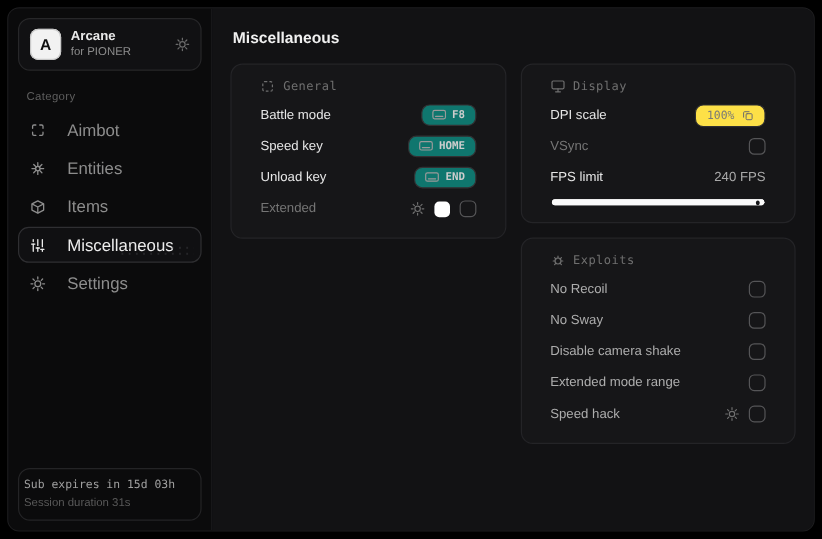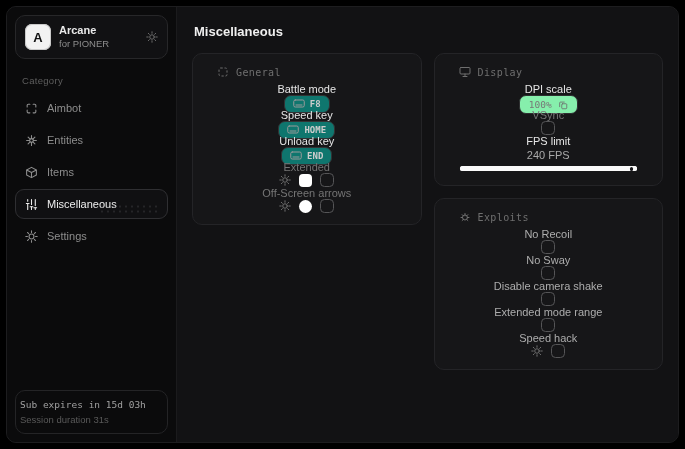--- a/index.html
+++ b/index.html
@@ -16,22 +16,22 @@
   .logo { width:26px; height:26px; background:#f2f2f2; border-radius:7px;
     display:flex; align-items:center; justify-content:center; color:#111;
     font-weight:bold; font-size:13px; box-shadow:inset 0 0 0 1px #c9c9c9; flex-shrink:0; }
   .brand-text { flex:1; line-height:1.25; }
   .brand-name { font-size:11px; font-weight:700; color:#e9e9e9; }
   .brand-sub { font-size:9.5px; color:#8d8d8d; }
   .brand-gear { color:#6b6b6b; display:flex; }
 
   .category { font-size:9.5px; color:#5e5e5e; margin:16px 7px 7px; letter-spacing:.3px; }
 
-  .nav-item { display:flex; align-items:center; gap:9px; height:30px; padding:0 9px;
-    border-radius:9px; color:#8d8d8d; font-size:11px; margin-bottom:2px; cursor:pointer;
+  .nav-item { display:flex; align-items:center; gap:18px; height:30px; padding:0 9px;
+    border-radius:9px; color:#8d8d8d; font-size:14px; margin-bottom:2px; cursor:pointer;
     border:1px solid transparent; position:relative; }
   .nav-item .nicon { display:flex; color:inherit; }
   .nav-item.selected { color:#ededed; border-color:#2f2f32; background:#101012; }
   .nav-item.selected::after { content:""; position:absolute; right:6px; bottom:4px;
     width:62px; height:10px; opacity:.5;
     background:radial-gradient(circle, #3a3a3e 1px, transparent 1.2px);
     background-size:6px 5px; }
 
   .side-spacer { flex:1; }
   .sub-card { border:1px solid #242426; border-radius:10px; padding:8px 4px; }
@@ -45,39 +45,39 @@
   .columns { display:flex; gap:12px; align-items:flex-start; }
   .col { flex:1; display:flex; flex-direction:column; gap:12px; min-width:0; }
 
   .panel { background:#161618; border:1px solid #242427; border-radius:10px;
     padding:9px 24px 11px; width:100%; }
   .panel-head { display:flex; align-items:center; gap:7px; color:#6f6f6f;
     font-family:"DejaVu Sans Mono", monospace; font-size:10px; letter-spacing:.4px;
     margin:3px 0 5px; }
   .panel-head .picon { display:flex; }
 
-  .row { display:flex; align-items:center; justify-content:space-between; height:26px;flex-direction:column; }
+  .row { display:flex; align-items:center; justify-content:space-between; height:26px; }
   .row-label { font-size:11px; font-weight:500; color:#e6e6e6; }
   .row-label.dim { color:#757575; font-weight:400; }
   .row-label.mid { color:#adadad; font-weight:400; }
   .controls { display:flex; align-items:center; gap:8px; }
 
   .keybadge { display:flex; align-items:flex-start; gap:5px; background:#0f766e;
     border:1px solid #323234; border-radius:7px; padding:3px 8px; cursor:pointer;
     font-family:"DejaVu Sans Mono", monospace; font-size:9px; color:#cdcdcd;font-weight:bold; }
   .keybadge .kicon { display:flex; color:#9a9a9a; }
 
   .checkbox { width:14px; height:14px; border:1.5px solid #555557; border-radius:4.5px;
     background:transparent; cursor:pointer; flex-shrink:0; }
   .swatch { width:13px; height:13px; background:#fff; cursor:pointer; flex-shrink:0; }
   .swatch.square { border-radius:4px; }
   .swatch.circle { border-radius:50%; }
   .row-gear { color:#6f6f6f; display:flex; cursor:pointer; }
 
-  .select { display:flex; align-items:center; gap:6px; background:#86efac;
+  .select { display:flex; align-items:center; gap:6px; background:#fde047;
     border:1px solid #2e2e30; border-radius:7px; padding:3px 9px; cursor:pointer;
     font-family:"DejaVu Sans Mono", monospace; font-size:9.5px; color:#787878; }
   .select .sicon { display:flex; color:#6d6d6d; }
 
   .fps-value { font-size:11px; color:#a9a9a9; }
   .slider { position:relative; height:5px; background:#fafafa; border-radius:3px;
     margin:5px 1px 3px; cursor:pointer; }
   .slider .fill { position:absolute; left:0; top:0; bottom:0; background:#fafafa;
     border-radius:3px; }
   .slider .knob { position:absolute; right:4px; top:1px; width:3.5px; height:3.5px;
@@ -226,33 +226,20 @@
                 <svg width="12" height="12" viewBox="0 0 24 24" fill="none" stroke="currentColor" stroke-width="2" stroke-linecap="round">
                   <circle cx="12" cy="12" r="4.5"></circle>
                   <path d="M19.5 12h3M1.5 12h3M12 19.5v3M12 1.5v3M17.3 17.3l2.1 2.1M4.6 4.6l2.1 2.1M17.3 6.7l2.1-2.1M4.6 19.4l2.1-2.1"></path>
                 </svg>
               </span>
               <span class="swatch square" style="background: rgb(255, 255, 255);"></span>
               <span class="checkbox"></span>
             </span>
           </div>
 
-          <div class="row">
-            <span class="row-label dim">Off-Screen arrows</span>
-            <span class="controls">
-              <span class="row-gear">
-                <svg width="12" height="12" viewBox="0 0 24 24" fill="none" stroke="currentColor" stroke-width="2" stroke-linecap="round">
-                  <circle cx="12" cy="12" r="4.5"></circle>
-                  <path d="M19.5 12h3M1.5 12h3M12 19.5v3M12 1.5v3M17.3 17.3l2.1 2.1M4.6 4.6l2.1 2.1M17.3 6.7l2.1-2.1M4.6 19.4l2.1-2.1"></path>
-                </svg>
-              </span>
-              <span class="swatch circle" style="background: rgb(255, 255, 255);"></span>
-              <span class="checkbox"></span>
-            </span>
-          </div>
         </section>
       </div>
 
       <div class="col">
         <section class="panel">
           <div class="panel-head">
             <span class="picon">
               <svg width="12" height="12" viewBox="0 0 24 24" fill="none" stroke="currentColor" stroke-width="2" stroke-linecap="round">
                 <rect x="2" y="3" width="20" height="13" rx="2"></rect>
                   <path d="M8 21h8M12 16v5"></path>

